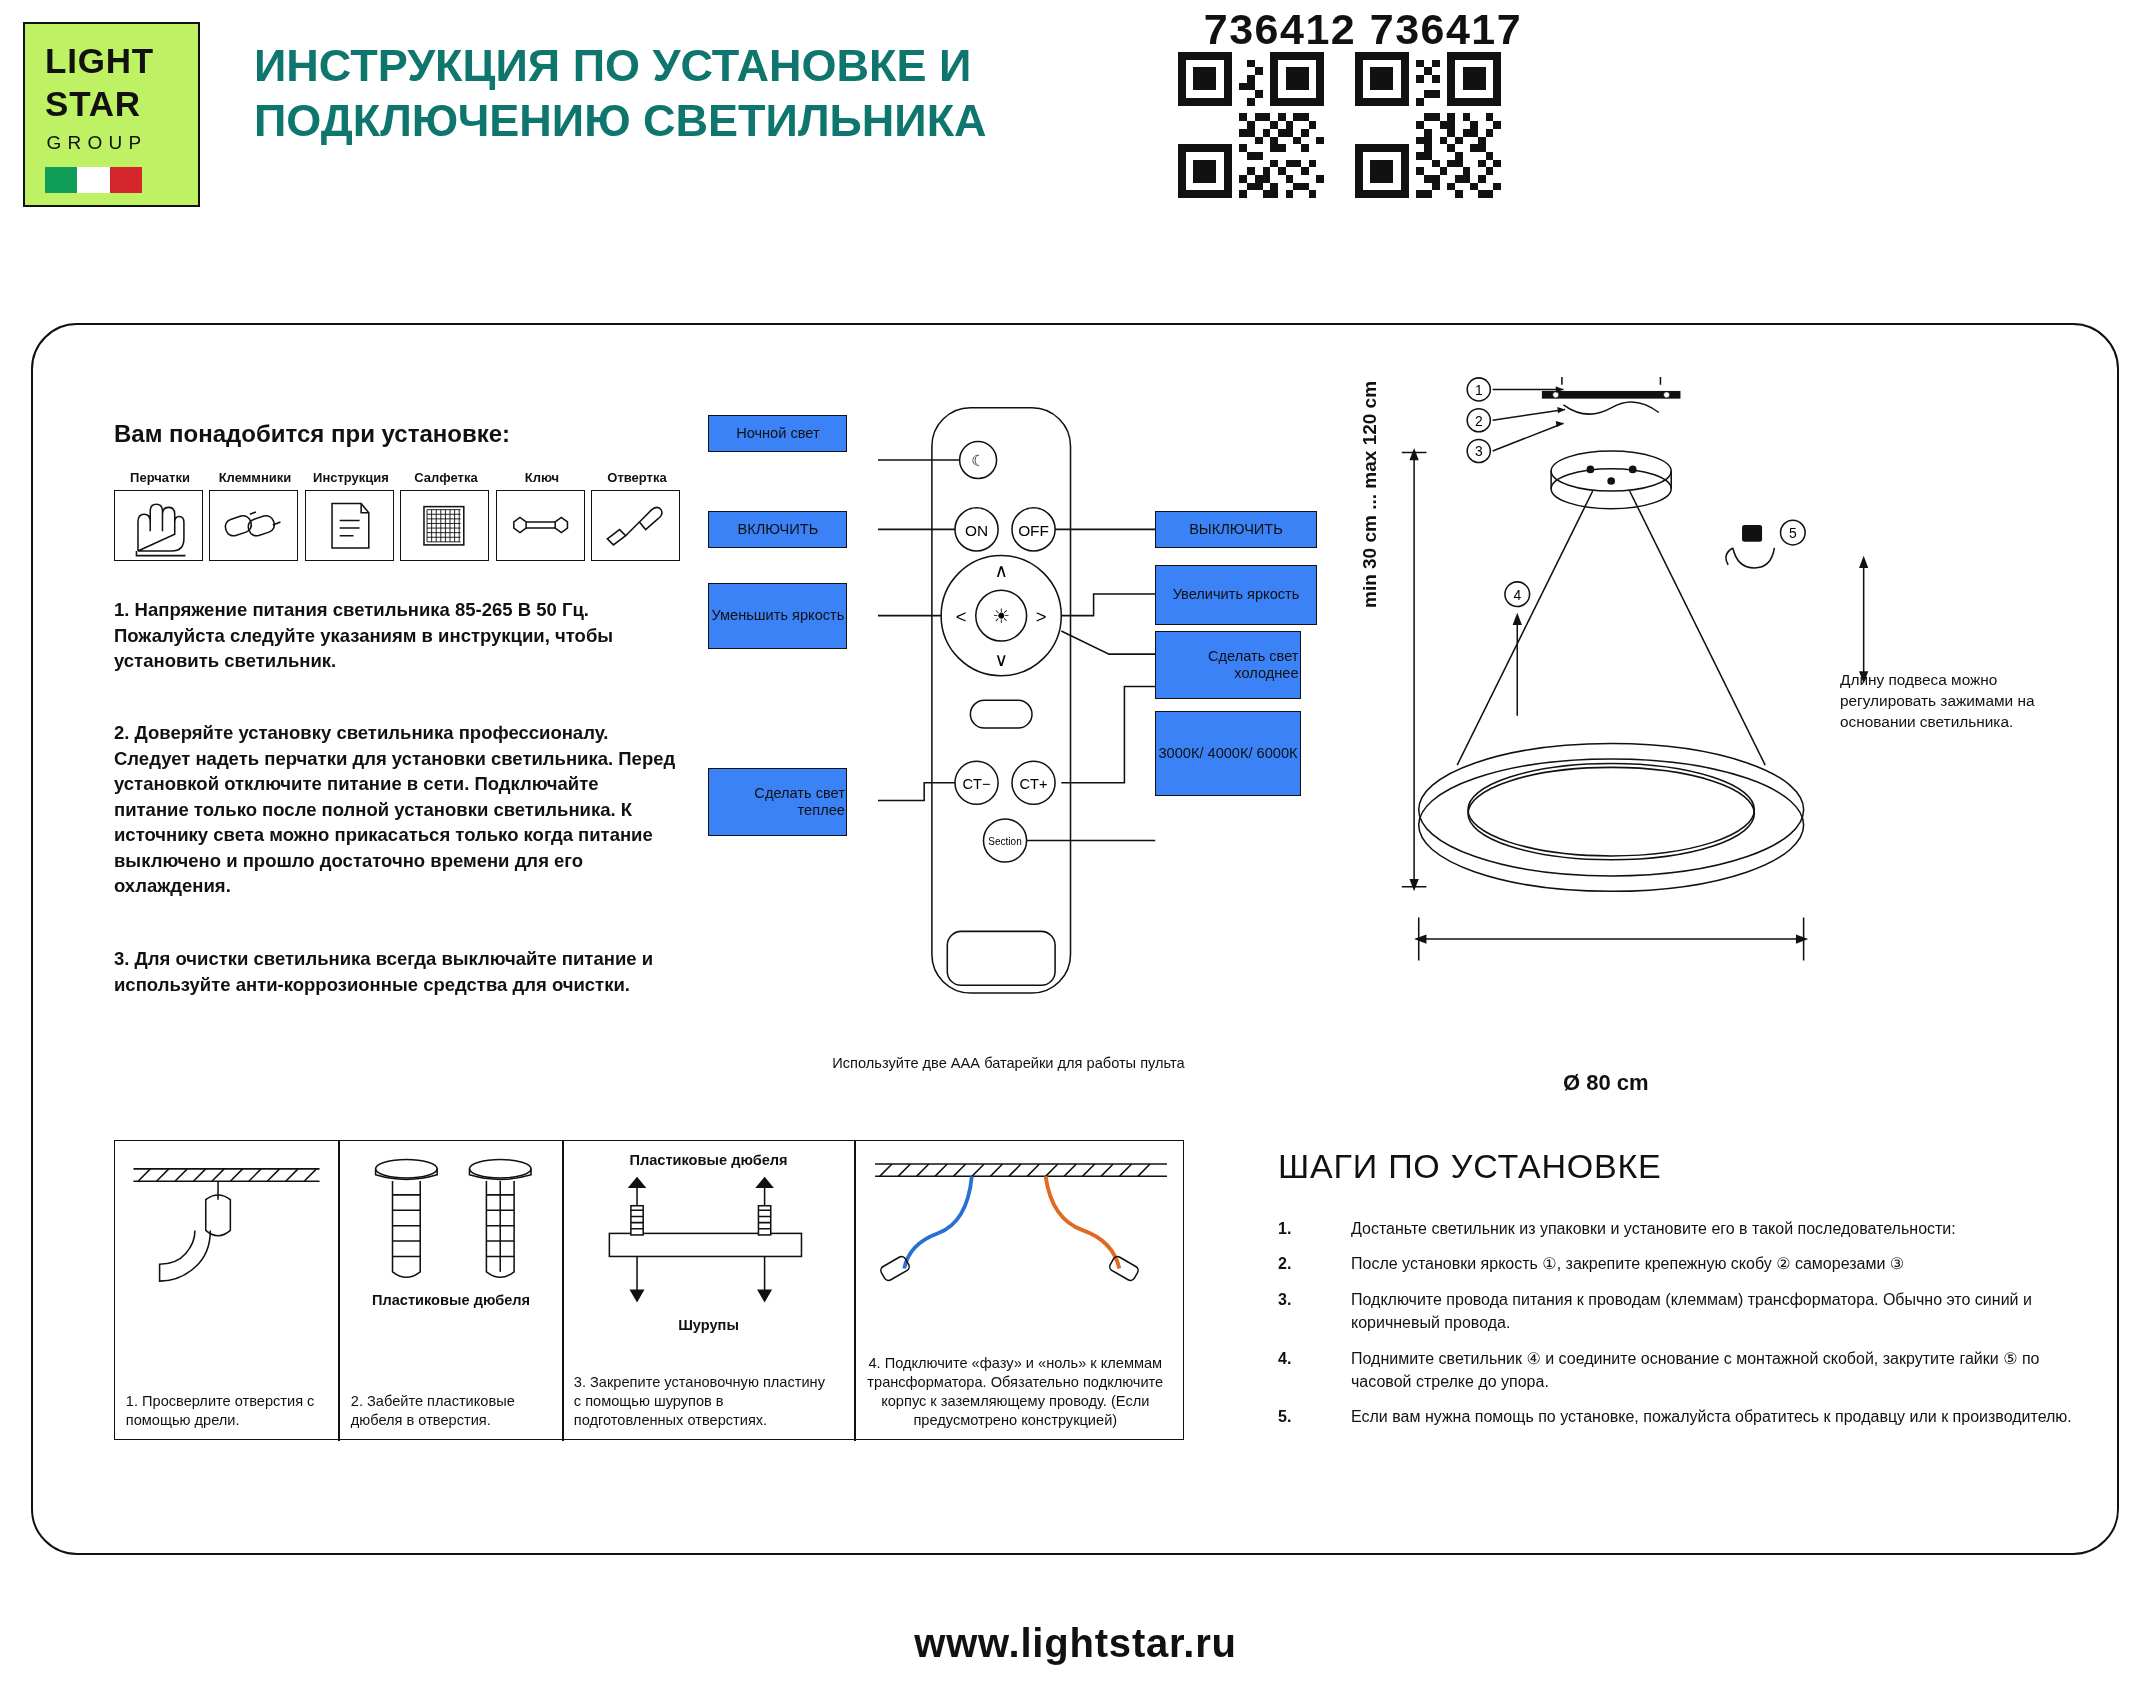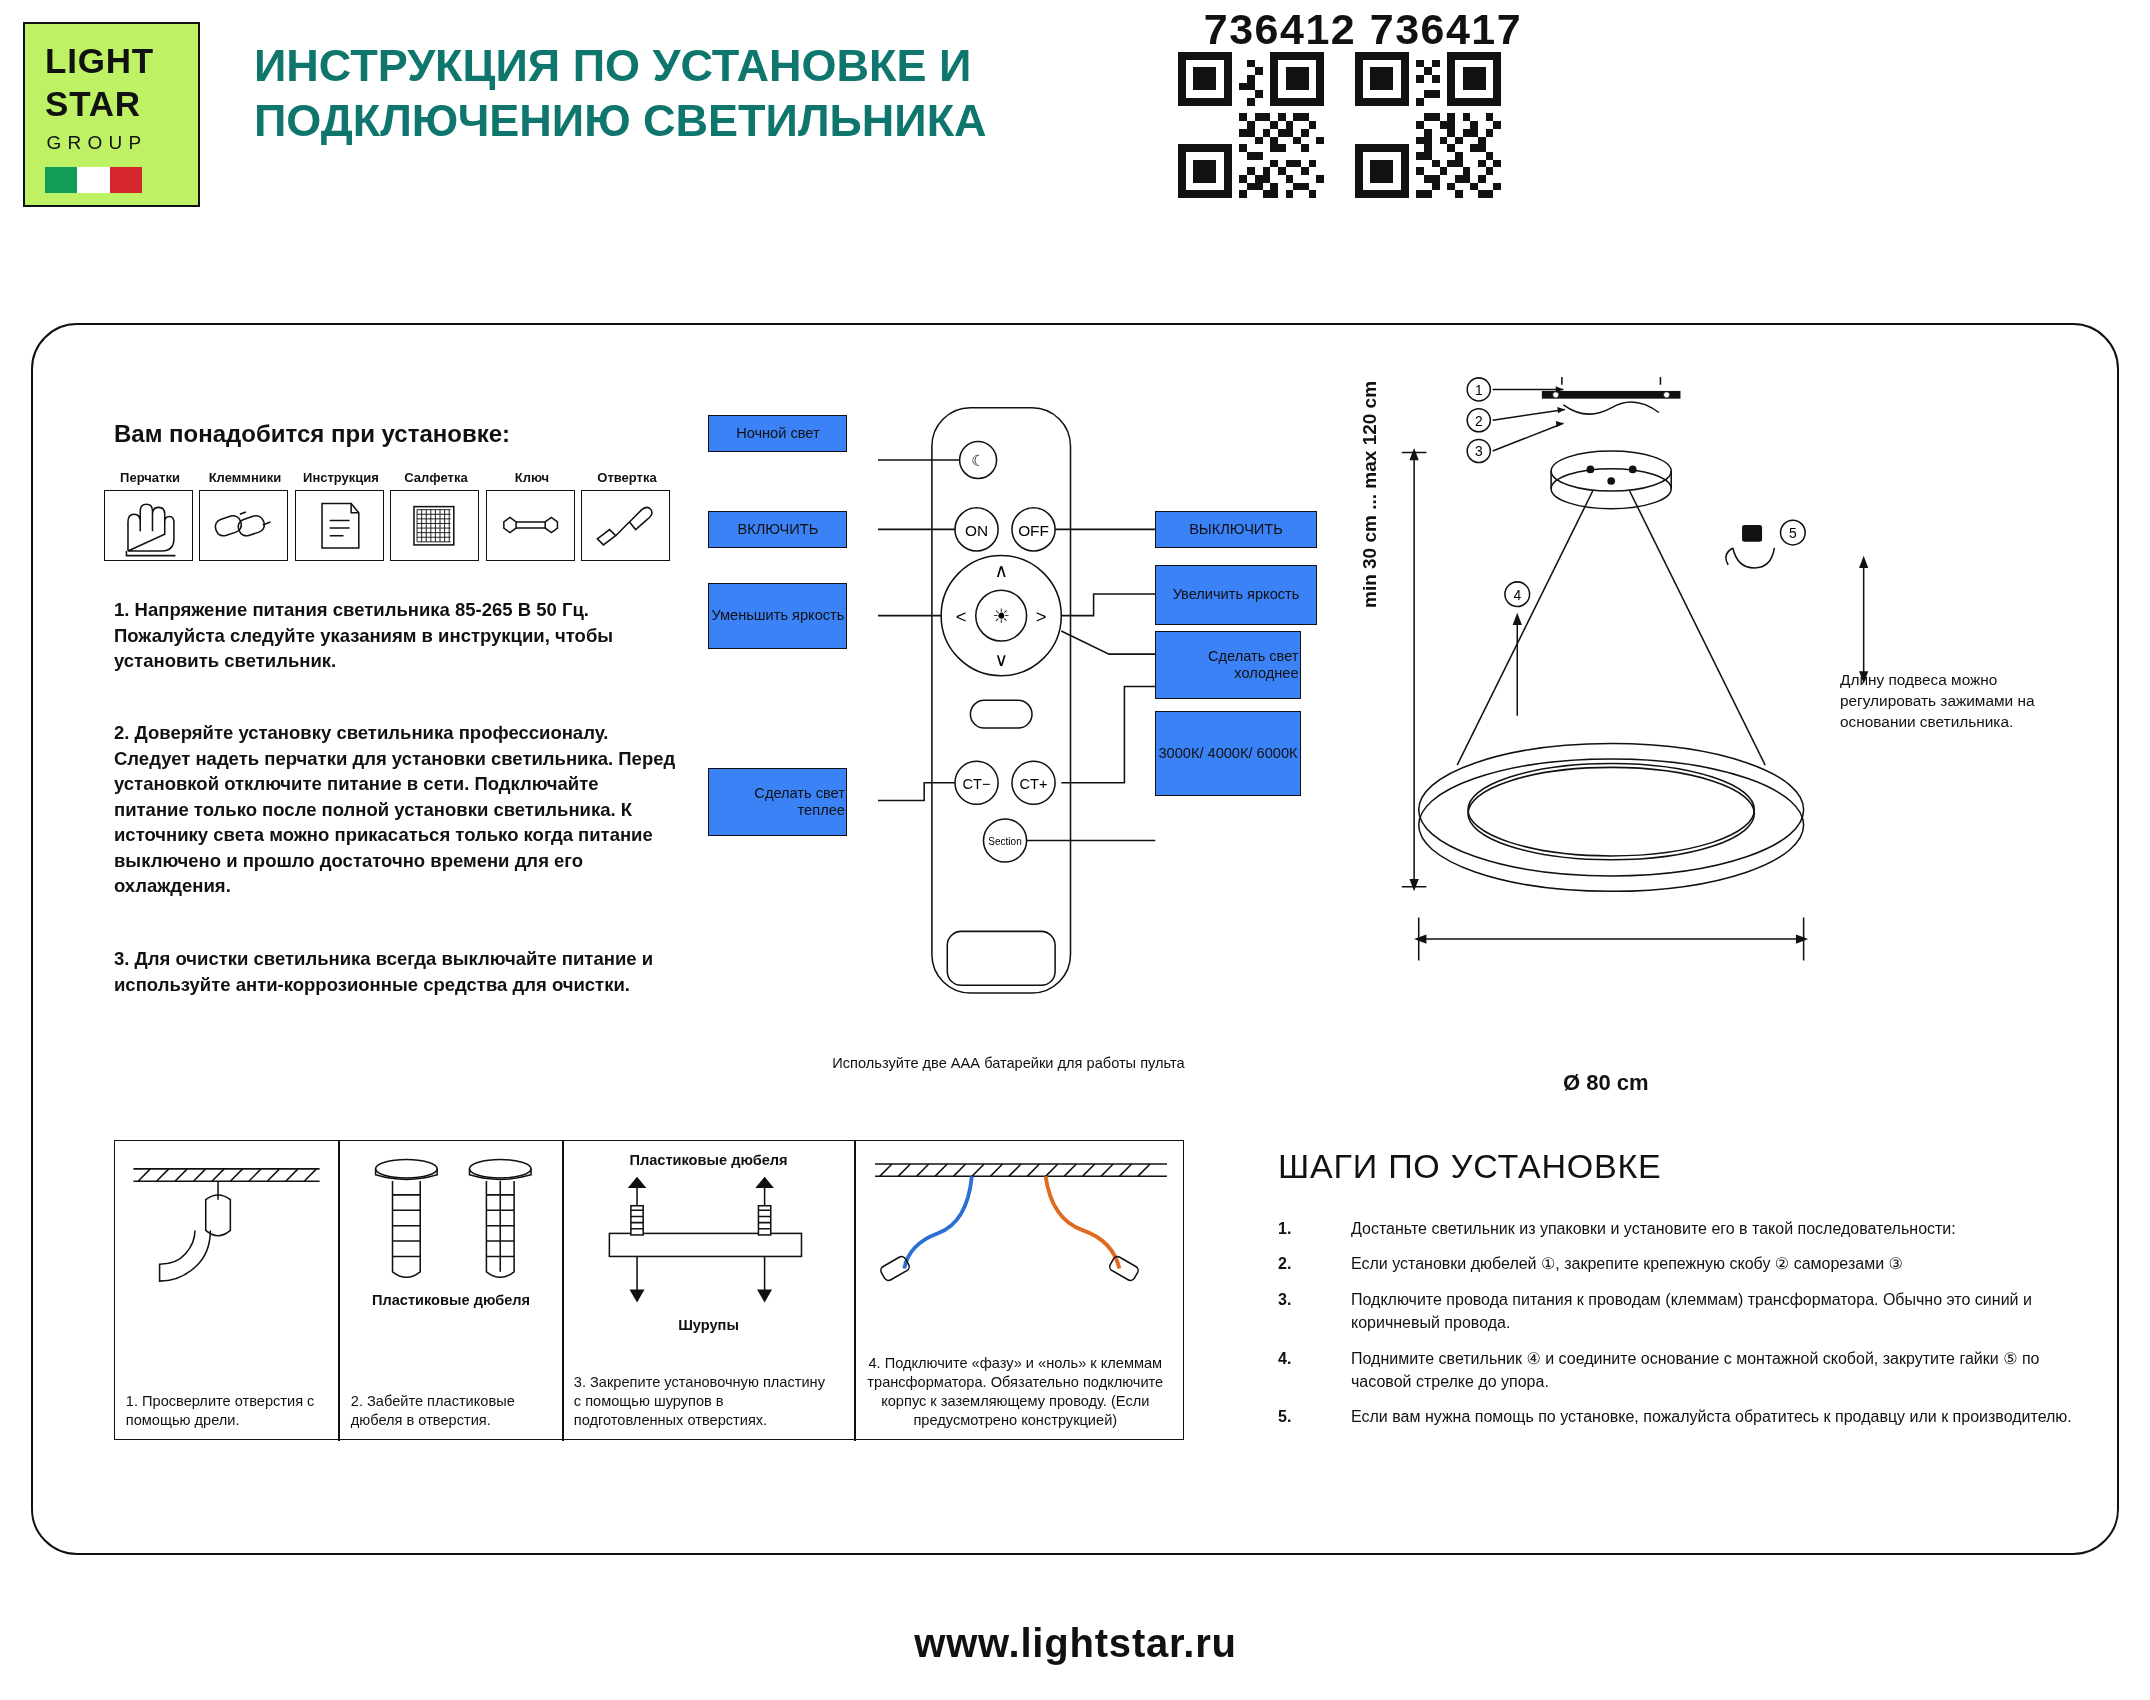--- a/index.html
+++ b/index.html
@@ -51,21 +51,21 @@
 
   
   .frame {
     position:absolute; left:31px; top:323px; width:2088px; height:1232px;
     border:2.3px solid #111; border-radius:46px;
   }
 
   
   .needed-title { position:absolute; left:114px; top:420px; font-size:24px; font-weight:bold; color:#111; }
 
-  .tools { position:absolute; left:104px; top:470px; width:570px; height:100px; }
+  .tools { position:absolute; left:114px; top:470px; width:570px; height:100px; }
   .tool { position:absolute; width:92px; }
   .tool .cap { font-size:13px; font-weight:bold; text-align:center; margin-bottom:4.6px; color:#111; }
   .tool .box { width:89px; height:71px; border:1.5px solid #111; background:#fff; position:relative; }
   .tool .box svg { position:absolute; left:0; top:0; }
 
   .para { position:absolute; left:114px; width:562px; font-size:18.5px; line-height:1.38; font-weight:bold; color:#111; }
   .p1 { top:597px; }
   .p2 { top:720px; }
   .p3 { top:946px; }
 
@@ -554,21 +554,21 @@
   </div>
 
   <div class="install-title">ШАГИ ПО УСТАНОВКЕ</div>
   <div class="install-list">
     <div class="row">
       <span class="num">1.</span>
       <span>Достаньте светильник из упаковки и установите его в такой последовательности:</span>
     </div>
     <div class="row">
       <span class="num">2.</span>
-      <span>Если установки дюбелей ①,  закрепите крепежную скобу ②  саморезами ③</span>
+      <span>После установки яркость ①,  закрепите крепежную скобу ②  саморезами ③</span>
     </div>
     <div class="row">
       <span class="num">3.</span>
       <span>Подключите провода питания к проводам (клеммам) трансформатора. Обычно это синий и коричневый провода.</span>
     </div>
     <div class="row">
       <span class="num">4.</span>
       <span>Поднимите светильник ④ и соедините основание с монтажной скобой, закрутите гайки ⑤ по часовой стрелке до упора.</span>
     </div>
     <div class="row">

